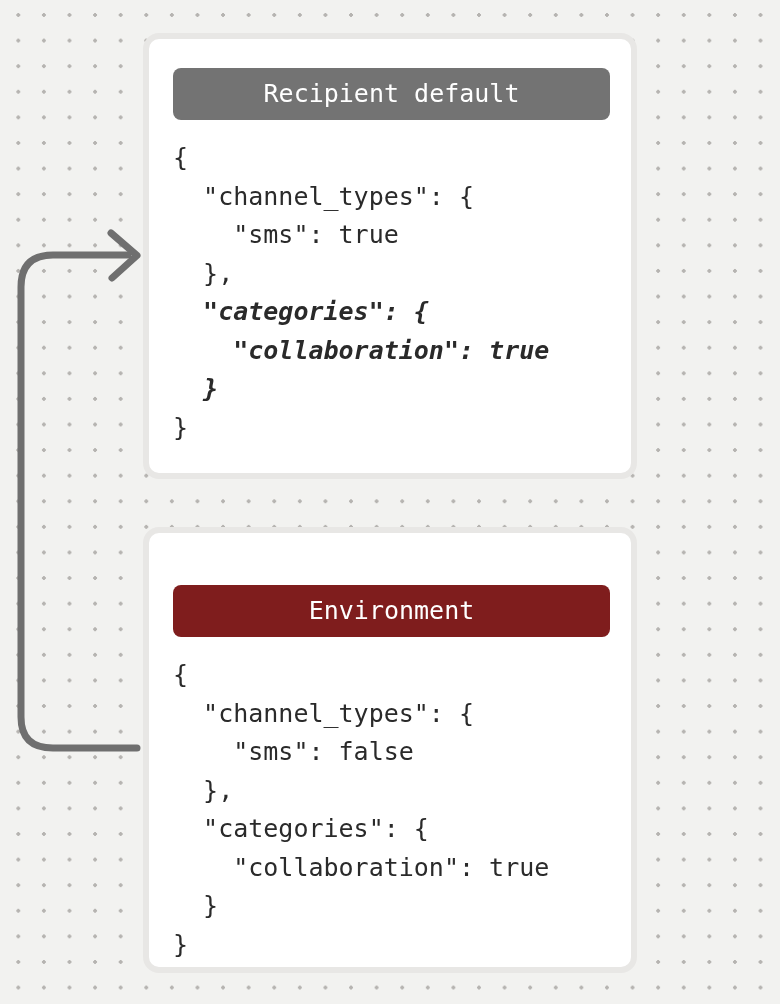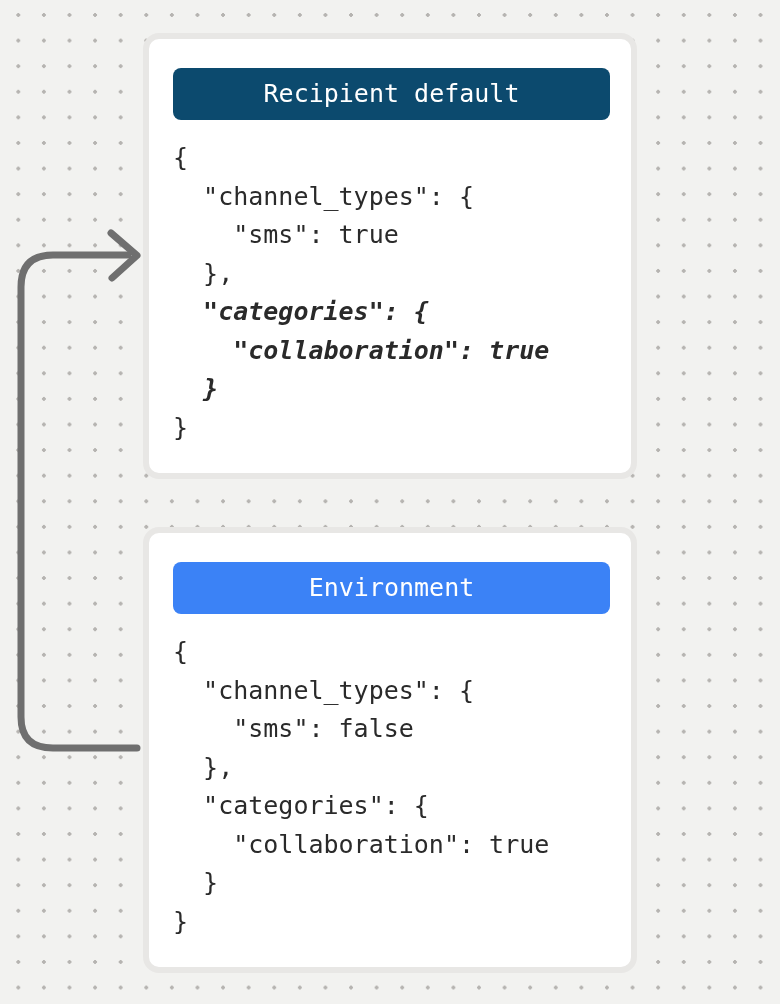--- a/index.html
+++ b/index.html
@@ -31,22 +31,22 @@
   .card.bottom { top: 527px; }
   .card-header {
     height: 52px;
     line-height: 52px;
     border-radius: 8px;
     text-align: center;
     color: #ffffff;
     font-size: 25px;
     letter-spacing: 0px;
   }
-  .card-header.blue { background: #0c4a6e; text-align: center; }
-  .card-header.green { background: #3b82f6; }
+  .card-header.blue { background: #737373; text-align: center; }
+  .card-header.green { background: #7f1d1d; margin-top: 23px; }
   .code-block {
     margin-top: 19px;
     font-size: 25px;
     line-height: 38.5px;
     color: #2a2a2a;
   }
   .code-line {
     white-space: pre;
   }
   .code-line.em {

